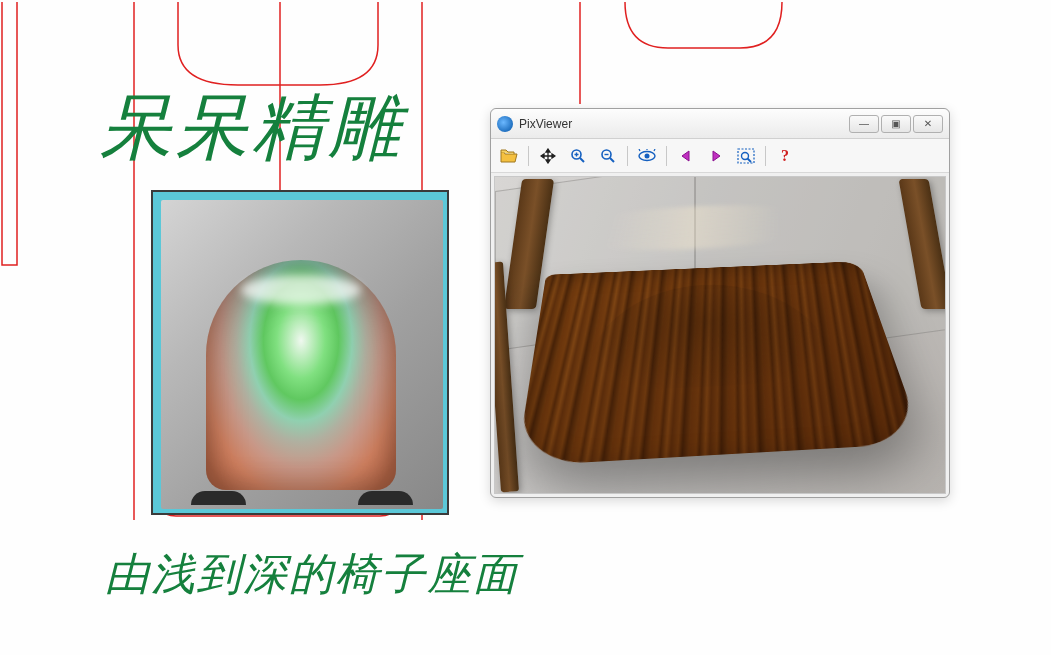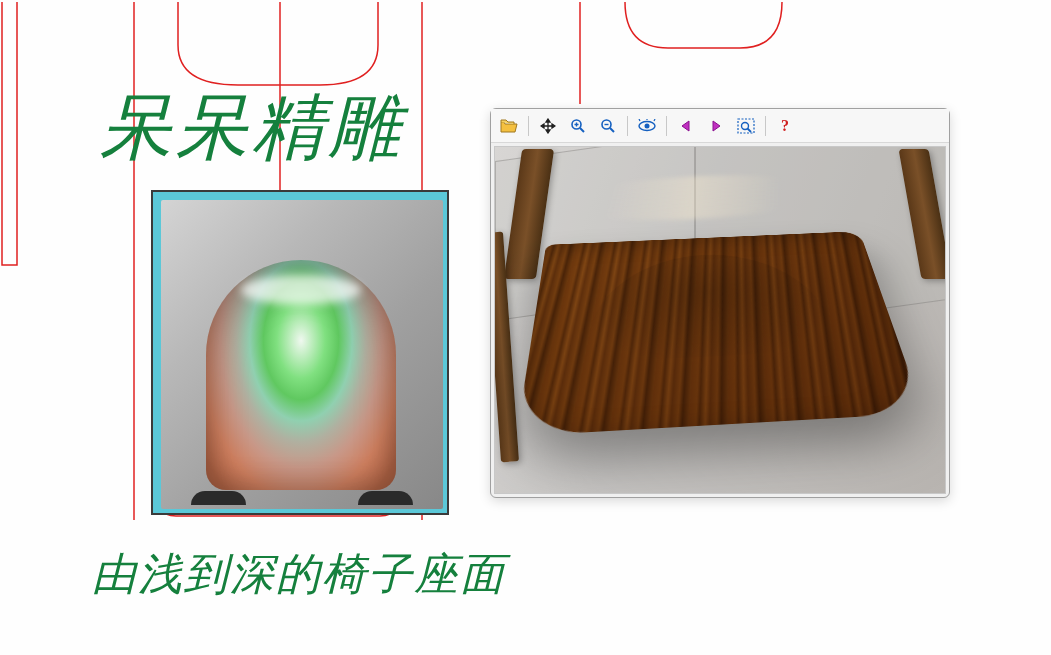--- a/index.html
+++ b/index.html
@@ -95,21 +95,21 @@
       white-space: nowrap;
     }
     .title-text {
       left: 100px;
       top: 80px;
       font-size: 72px;
       font-style: italic;
       letter-spacing: 4px;
     }
     .caption-text {
-      left: 92px;
+      left: 105px;
       top: 545px;
       font-size: 44px;
       font-style: italic;
       letter-spacing: 2px;
     }
     
     
     .pixviewer-window {
       position: absolute;
       left: 490px;
@@ -291,20 +291,29 @@
     <div class="seat-highlight"></div>
     <div class="chair-foot left"></div>
     <div class="chair-foot right"></div>
   </div>
 </div>
 
 <div class="green-text title-text">呆呆精雕</div>
 <div class="green-text caption-text">由浅到深的椅子座面</div>
 
 <div class="pixviewer-window">
+  <div class="titlebar">
+    <div class="titlebar-icon"></div>
+    <div class="titlebar-title">PixViewer</div>
+    <div class="window-controls">
+      <div class="window-btn">—</div>
+      <div class="window-btn">▣</div>
+      <div class="window-btn">✕</div>
+    </div>
+  </div>
 
   <div class="toolbar">
     <div class="tool-btn">
       <svg width="18" height="16">
           <path d="M1 4 L1 14 L15 14 L17 6 L5 6 L4 4 Z" fill="#f4c040" stroke="#a07820"></path>
           <path d="M1 4 L1 2 L6 2 L8 4 L14 4 L14 6" fill="#f4d060" stroke="#a07820"></path>
         </svg>
     </div>
     <div class="tool-sep"></div>
     <div class="tool-btn">

